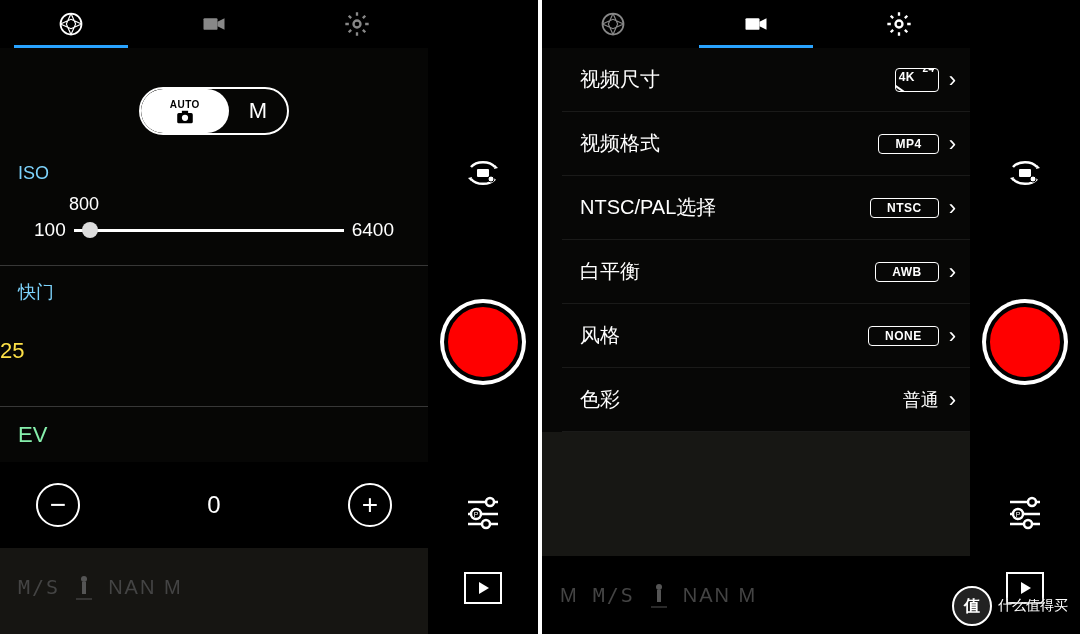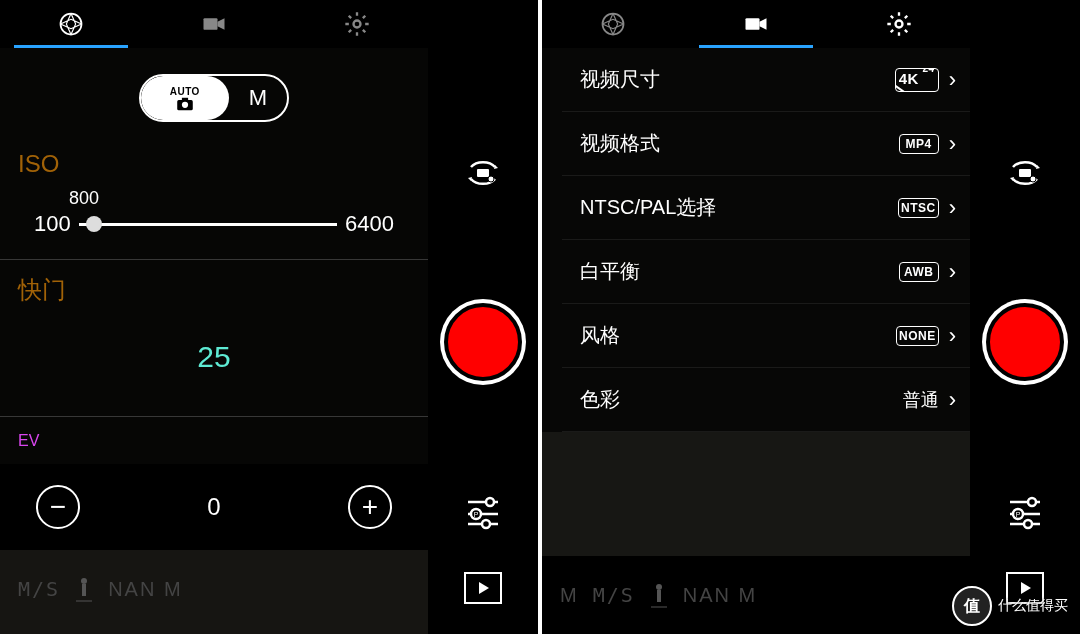--- a/index.html
+++ b/index.html
@@ -6,48 +6,48 @@
   body { background:#fff; font-family: -apple-system,"Helvetica Neue",Arial,sans-serif; }
   .canvas { width:1080px; height:634px; display:flex; gap:4px; background:#fff; position:relative; }
   .phone { width:538px; height:634px; background:#000; position:relative; display:flex; }
   .phone.right { width:538px; }
   .main { flex:1; display:flex; flex-direction:column; background:#161512; }
   .sidebar { width:110px; background:#000; display:flex; flex-direction:column; align-items:center; justify-content:space-between; padding:150px 0 30px 0; }
   .top-tabs { height:48px; display:flex; align-items:center; justify-content:space-around; background:#000; position:relative; }
   .top-tabs .tab { flex:1; display:flex; align-items:center; justify-content:center; height:48px; position:relative; }
   .top-tabs .tab.active::after { content:""; position:absolute; bottom:0; left:10%; width:80%; height:3px; background:#29a3ff; }
   .ico { width:28px; height:28px; display:block; }
-  .mode-toggle { margin:26px auto 22px; width:150px; height:48px; border:2px solid #fff; border-radius:30px; display:flex; align-items:center; overflow:hidden; }
+  .mode-toggle { margin:39px auto 22px; width:150px; height:48px; border:2px solid #fff; border-radius:30px; display:flex; align-items:center; overflow:hidden; }
   .mode-toggle .auto { width:60%; height:100%; background:#fff; display:flex; flex-direction:column; align-items:center; justify-content:center; border-radius:30px; }
   .mode-toggle .auto .t { font-size:10px; font-weight:700; color:#000; letter-spacing:.5px;}
   .mode-toggle .m { flex:1; display:flex; align-items:center; justify-content:center; color:#fff; font-size:22px; }
-  .section-label { color:#a16207; font-size:24px; padding:6px 18px 10px; }
+  .section-label { color:#7dd3fc; font-size:18px; padding:6px 18px 10px; }
   .slider-block { padding:0 34px 20px; }
   .slider-ticks { display:flex; justify-content:space-between; color:#fff; font-size:18px; }
   .slider-ticks .mid { position:relative; left:-130px; }
   .slider-row { display:flex; align-items:center; gap:8px; }
-  .slider-row .end { color:#fff; font-size:22px; }
+  .slider-row .end { color:#fff; font-size:19px; }
   .slider { flex:1; height:30px; display:flex; align-items:center; position:relative; }
   .slider .track { height:3px; background:#fff; width:100%; }
   .slider .thumb { width:16px; height:16px; border-radius:50%; background:#ddd; position:absolute; left:3%; top:7px; }
-  .shutter-val { color:#5eead4; font-size:30px; text-align:center; padding:24px 0 42px; }
-  .ev-label { color:#d946ef; font-size:16px; padding:6px 18px 14px; border-top:1px solid rgba(255,255,255,0);}
+  .shutter-val { color:#fde047; font-size:22px; padding:24px 0 42px; }
+  .ev-label { color:#86efac; font-size:22px; padding:6px 18px 14px; border-top:1px solid rgba(255,255,255,0);}
   .ev-bar { height:86px; background:#000; display:flex; align-items:center; justify-content:space-between; padding:0 36px; }
   .rnd-btn { width:44px; height:44px; border:2px solid #fff; border-radius:50%; display:flex; align-items:center; justify-content:center; color:#fff; font-size:28px; font-weight:300; }
   .ev-val { color:#fff; font-size:24px; }
   .record-btn { width:78px; height:78px; border-radius:50%; background:#FF0000; border:4px solid #000; box-shadow:0 0 0 4px #fff; }
   .swap-btn, .sliders-btn, .play-btn { width:46px; height:46px; display:flex; align-items:center; justify-content:center; }
   .play-btn { border:2px solid #fff; width:38px; height:32px; }
   .settings-list { flex:1; display:flex; flex-direction:column;  }
   .row { height:64px; display:flex; align-items:center; padding:0 14px 0 18px; border-bottom:1px solid rgba(255,255,255,0.08); color:#fff; gap:10px;margin-left:20px; }
   .row .label { flex:1; font-size:20px; }
   .row .chev { color:#fff; font-size:22px; }
-  .badge { border:1.5px solid #fff; border-radius:4px; padding:2px 2px; font-size:12px; font-weight:700; letter-spacing:.5px; color:#fff; min-width:40px; text-align:center;}
+  .badge { border:1.5px solid #fff; border-radius:4px; padding:2px 16px; font-size:12px; font-weight:700; letter-spacing:.5px; color:#fff; min-width:40px; text-align:center;}
   .badge.split { padding:0; width:44px; height:24px; position:relative; overflow:hidden;}
-  .badge.split .a { position:absolute; left:3px; top:1px; font-size:15px; }
+  .badge.split .a { position:absolute; left:3px; top:1px; font-size:12px; }
   .badge.split .b { position:absolute; right:3px; bottom:17px; font-size:10px; }
   .badge.split::before { content:""; position:absolute; left:-6px; top:12px; width:60px; height:1.5px; background:#fff; transform:rotate(35deg); transform-origin:left;}
   .value-text { color:#fff; font-size:18px;text-align:center; }
   .ghost-footer { height:78px; display:flex; align-items:center; gap:14px; padding-left:18px; color:#444; font-size:20px; letter-spacing:2px; }
   .ghost-footer .m2 { font-family:monospace; }
   .divider1 { height:1px; background:rgba(255,255,255,0.2); margin:0 0 8px;}
   .watermark { position:absolute; right:12px; bottom:8px; display:flex; align-items:center; gap:6px; }
   .watermark .circ { width:40px; height:40px; border-radius:50%; background:#222; border:2px solid #fff; display:flex; align-items:center; justify-content:center; color:#fff; font-size:16px; font-weight:700;}
   .watermark .txt { color:#fff; font-size:14px; text-shadow:0 0 3px #000;}
   .left-main-upper { background:rgba(0,0,0,0.7); }

